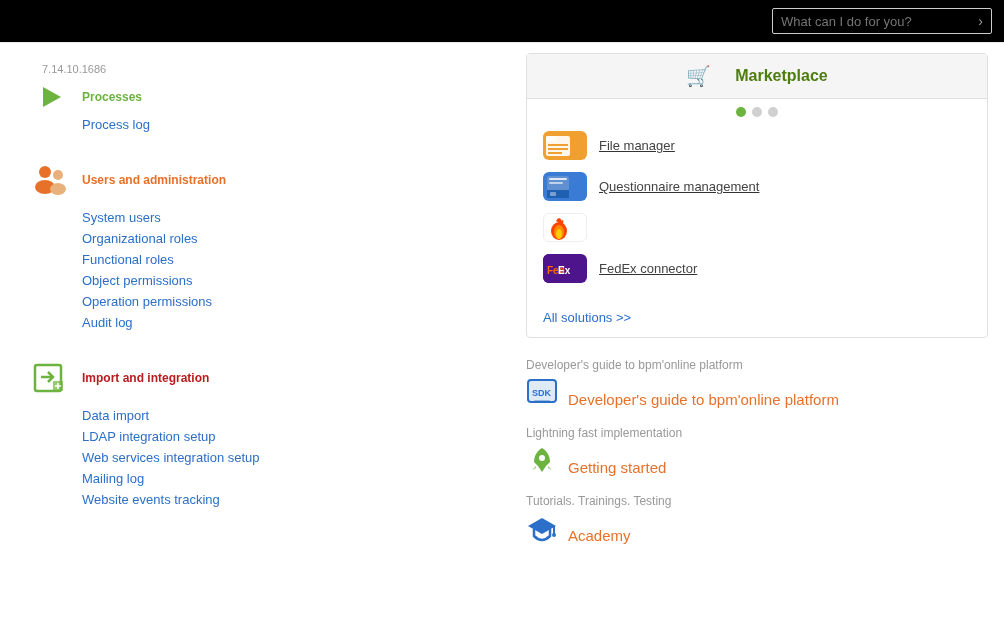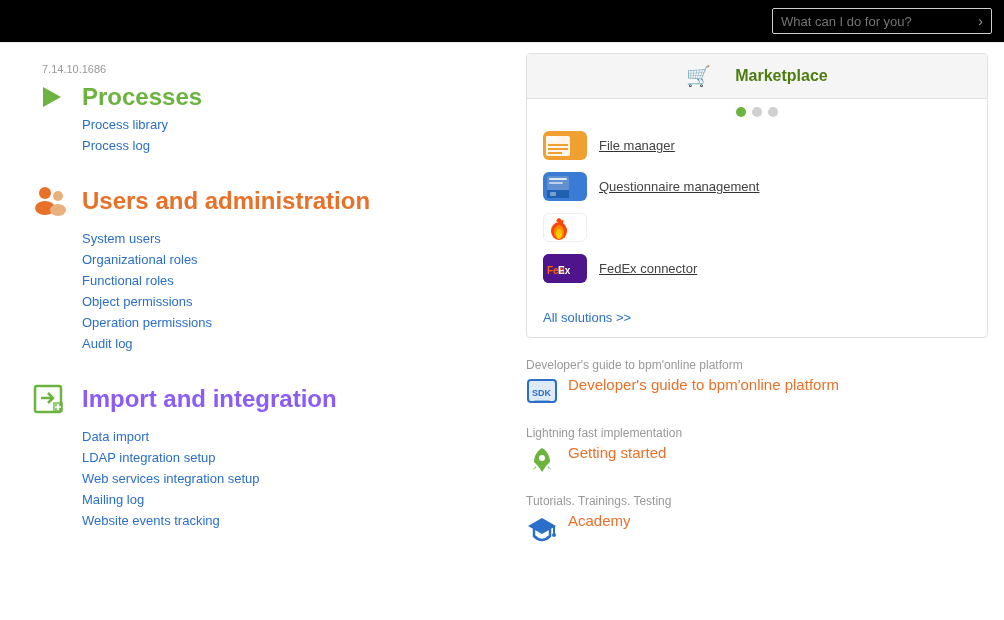--- a/index.html
+++ b/index.html
@@ -69,26 +69,26 @@
     .section-icon {
       width: 40px;
       height: 40px;
       display: flex;
       align-items: center;
       justify-content: center;
       margin-right: 12px;
       flex-shrink: 0;
     }
     .section-title {
-      font-size: 24px;
+      font-size: 12px;
       font-weight: 600;
     }
     .section-title.green { color: #6db33f; }
     .section-title.orange { color: #e8712a; }
-    .section-title.blue { color: #8b5cf6; }
+    .section-title.blue { color: #b91c1c; }
 
     .version-label {
       font-size: 11px;
       color: #999;
       margin-left: 12px;
       margin-bottom: 2px;
       display: block;
     }
     .process-header-row {
       display: flex;
@@ -209,21 +209,21 @@
     .resource-section {
       margin-bottom: 18px;
     }
     .resource-subtitle {
       font-size: 12px;
       color: #999;
       margin-bottom: 4px;
     }
     .resource-link {
       display: flex;
-      align-items: flex-start;
+      align-items: flex-end;
       gap: 10px;
     }
     .resource-link-text {
       color: #e8712a;
       font-size: 15px;
       font-weight: 500;
       text-decoration: none;
       cursor: pointer;
     }
     .resource-icon {
@@ -273,21 +273,20 @@
 
     <div class="section">
       <span class="version-label">7.14.10.1686</span>
       <div class="process-header-row">
         <div class="section-icon">
           <div class="play-icon"></div>
         </div>
         <span class="section-title green">Processes</span>
       </div>
       <div class="nav-links">
-        <a>Process library</a>
         <a>Process log</a>
       </div>
     </div>
 
     <div class="section">
       <div class="section-header">
         <div class="section-icon">
 
           <svg width="38" height="38" viewBox="0 0 38 38">
 

